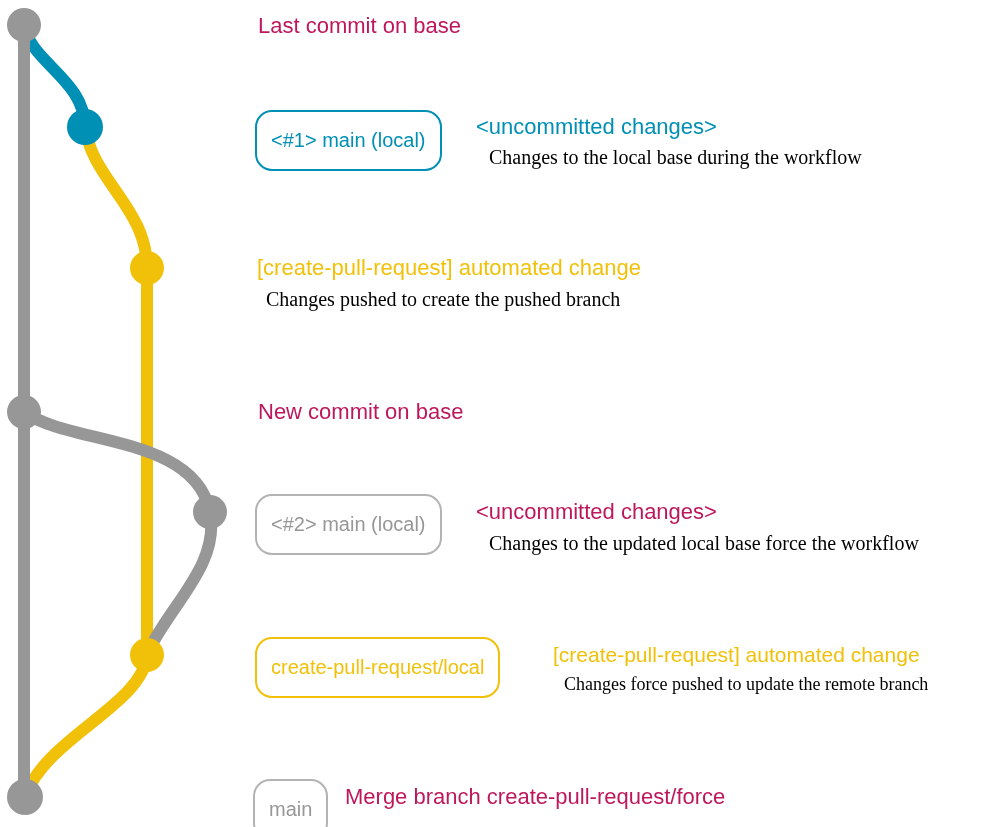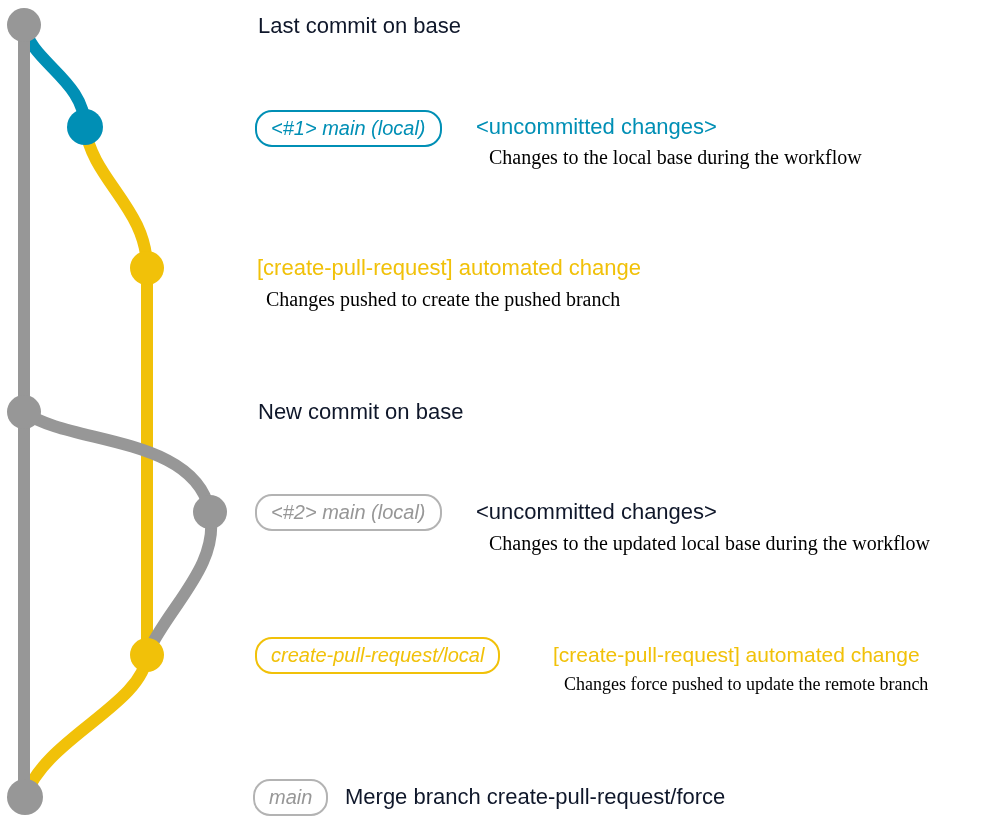--- a/index.html
+++ b/index.html
@@ -20,27 +20,26 @@
     font-family: "Liberation Serif", serif;
     font-size: 20px;
     color: #000000;
     line-height: 22px;
   }
   .label-box {
     position: absolute;
     white-space: nowrap;
     border: 2px solid currentColor;
     border-radius: 17px;
-    padding: 4px 14px;
+    padding: 16px 14px;
     font-size: 20px;
     line-height: 25px;
     background: #ffffff;
-    font-style: italic;
   }
-  .c-gray { color: #0f172a; }
+  .c-gray { color: #be185d; }
   .c-blue { color: #008fb5; }
   .c-yellow { color: #f1c109; text-align: center; }
   .box-gray { color: #979797; border-color: #b3b3b3; }
 </style>
 </head>
 <body>
 
 <div class="stage">
 
   <svg class="graph-svg" width="981" height="827" viewBox="0 0 981 827" fill="none" xmlns="http://www.w3.org/2000/svg">
@@ -69,21 +68,21 @@
   <div class="txt msg c-blue" style="left:476px; top:114px">&lt;uncommitted changes&gt;</div>
   <div class="ann" style="left:489px; top:146px">Changes to the local base during the workflow</div>
 
   <div class="txt msg c-yellow" style="left:257px; top:255px">[create-pull-request] automated change</div>
   <div class="ann" style="left:266px; top:288px">Changes pushed to create the pushed branch</div>
 
   <div class="txt msg c-gray" style="left:258px; top:399px">New commit on base</div>
 
   <div class="label-box box-gray" style="left:255px; top:494px">&lt;#2&gt; main (local)</div>
   <div class="txt msg c-gray" style="left:476px; top:499px">&lt;uncommitted changes&gt;</div>
-  <div class="ann" style="left:489px; top:532px">Changes to the updated local base during the workflow</div>
+  <div class="ann" style="left:489px; top:532px">Changes to the updated local base force the workflow</div>
 
   <div class="label-box c-yellow" style="left:255px; top:637px">create-pull-request/local</div>
   <div class="txt msg c-yellow" style="left:553px; top:642px; font-size:21px">[create-pull-request] automated change</div>
   <div class="ann" style="left:564px; top:673px; font-size:18px">Changes force pushed to update the remote branch</div>
 
   <div class="label-box box-gray" style="left:253px; top:779px">main</div>
   <div class="txt msg c-gray" style="left:345px; top:784px">Merge branch create-pull-request/force</div>
 
 </div>
 

